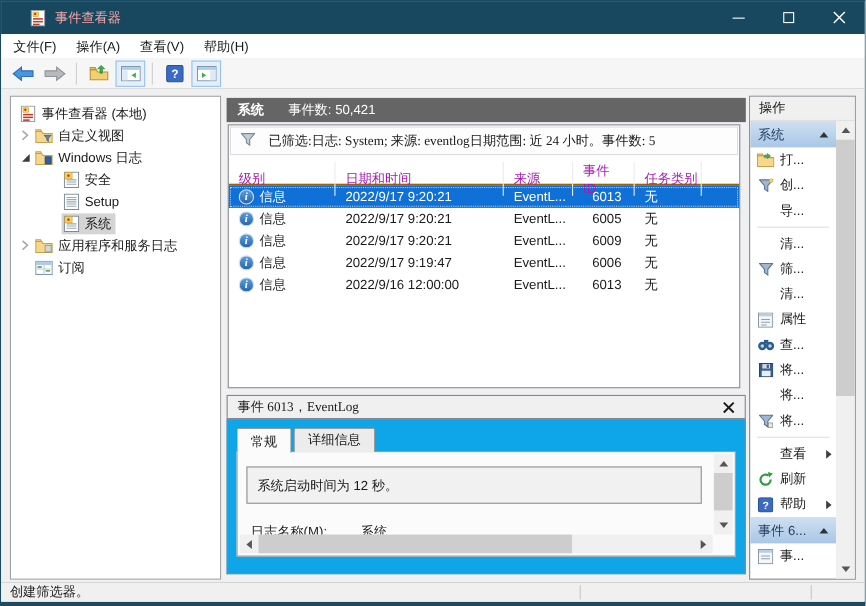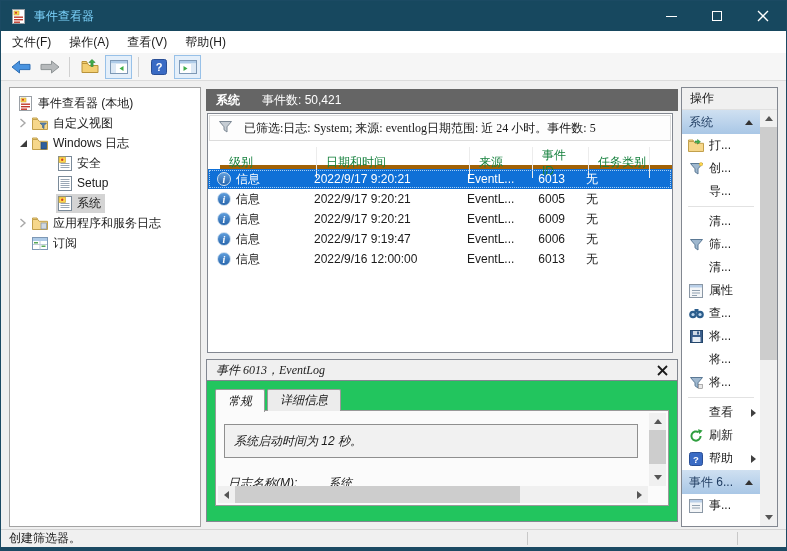--- a/index.html
+++ b/index.html
@@ -4,21 +4,21 @@
 <style>
   * { margin:0; padding:0; box-sizing:border-box; }
   html,body { width:787px; height:551px; overflow:hidden; }
   body { font-family:"Liberation Sans",sans-serif; font-size:12px; color:#1a1a1a; background:#fff; }
 
   .window { position:relative; width:787px; height:551px; background:#f0f0f0;
             border:1px solid #1b4a63; border-bottom:4px solid #1b4a63;
             display:flex; flex-direction:column; }
 
   
-  .titlebar { flex:0 0 30px; background:#17485f; color:#7dd3fc; display:flex; align-items:center; }
+  .titlebar { flex:0 0 30px; background:#17485f; color:#fca5a5; display:flex; align-items:center;padding-left:16px; }
   .tb-appicon { margin:0 8px 0 10px; display:flex; }
   .tb-controls { margin-left:auto; display:flex; height:100%; }
   .winbtn { width:46px; height:100%; display:flex; align-items:center; justify-content:center; }
   .glyph-min { width:11px; height:1px; background:#fff; }
   .glyph-max { width:10px; height:10px; border:1px solid #fff; }
 
   
   .menubar { flex:0 0 22px; background:#fff; display:flex; align-items:center; padding-left:2px; }
   .menu-item { padding:0 9px; height:100%; display:flex; align-items:center; }
 
@@ -45,40 +45,40 @@
   
   .center { position:absolute; left:205px; top:8px; width:472px; bottom:2px; }
   .c-header { height:22px; background:#656565; color:#fff; display:flex; align-items:center; padding:0 10px; }
   .c-header .t { font-weight:bold; margin-right:22px; }
 
   .list-box { position:absolute; top:24px; left:1px; width:466px; height:240px;
               background:#fff; border:1px solid #828790; }
   .banner { height:26px; margin:1px 1px 6px 1px; border:1px solid #dcdcdc; background:#fdfdfd;
             display:flex; align-items:center; padding:0 9px; gap:12px; }
   .gridhead,.trow { display:grid; grid-template-columns:97px 153px 63px 56px 61px 1fr; align-items:center; }
-  .gridhead { height:22px; border-bottom:4px solid #a16207; color:#15803d;margin-left:12px; }
+  .gridhead { height:22px; border-bottom:2px solid #a16207; color:#a21caf; }
   .gh-cell { padding-left:9px; height:100%; display:flex; align-items:center; border-right:1px solid #ececec; }
   .gh-cell.num { justify-content:flex-end; padding-right:12px; }
   .gh-cell.last { border-right:none; }
   .trow { height:20px; }
   .cell { padding-left:9px; display:flex; align-items:center; gap:5px; overflow:hidden; white-space:nowrap; }
   .cell.num { justify-content:flex-end; padding-right:12px; }
   .trow.sel { background:#0f70d7; color:#fff; outline:1px dotted #a7cdf0; outline-offset:-2px; }
   .info-ic { width:14px; height:14px; flex:0 0 14px; border-radius:50%;
              background:linear-gradient(#5f9ddb,#2766ad); border:1px solid #cfe0f0; color:#fff;
              font-family:"Liberation Serif",serif; font-style:italic; font-weight:bold; font-size:10px;
              display:inline-flex; align-items:center; justify-content:center; }
 
   
-  .preview { position:absolute; left:0; right:0; top:270px; bottom:5px;font-style:italic; }
+  .preview { position:absolute; left:0; right:0; top:270px; bottom:5px; }
   .p-header { height:22px; background:#f0f0f0; border:1px solid #828790; display:flex; align-items:center;
               padding:0 9px; font-family:"Liberation Serif",serif; }
   .p-close { margin-left:auto; display:flex; }
   .p-body { position:absolute; top:22px; left:0; right:0; bottom:0; border:1px solid #828790; border-top:none;
-            background:#22c55e; padding:8px 8px 16px 8px; }
+            background:#0ea5e9; padding:8px 8px 16px 8px; }
   .tabs { display:flex; height:22px; position:relative; z-index:2; }
   .tab { padding:0 12px; display:flex; align-items:center; border:1px solid #9a9a9a; border-bottom:none;
          background:#ececec; margin-right:2px; border-radius:2px 2px 0 0; }
   .tab.active { background:#fbfbfb; height:23px; margin-bottom:-1px; }
   .tab-content { position:relative; border:1px solid #9a9a9a; background:#fbfbfb; height:96px; margin-top:-1px; z-index:1; }
   .msgbox { position:absolute; top:13px; left:8px; right:30px; height:34px; border:1px solid #8f8f8f;
             background:#f1f1f1; display:flex; align-items:center; padding:0 9px; }
   .logname { position:absolute; top:64px; left:12px; display:flex; }
   .logname .lbl { width:100px; }
 

